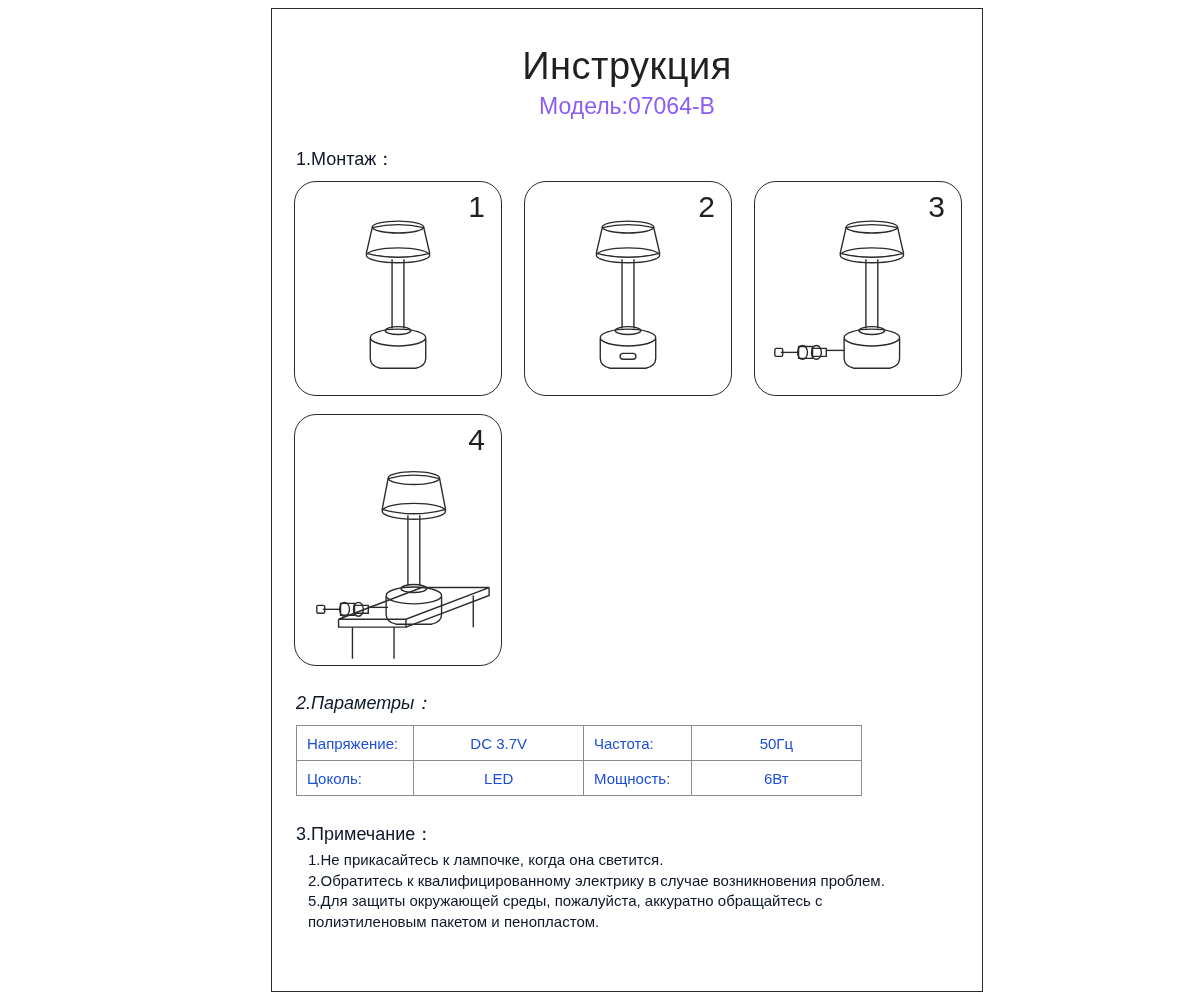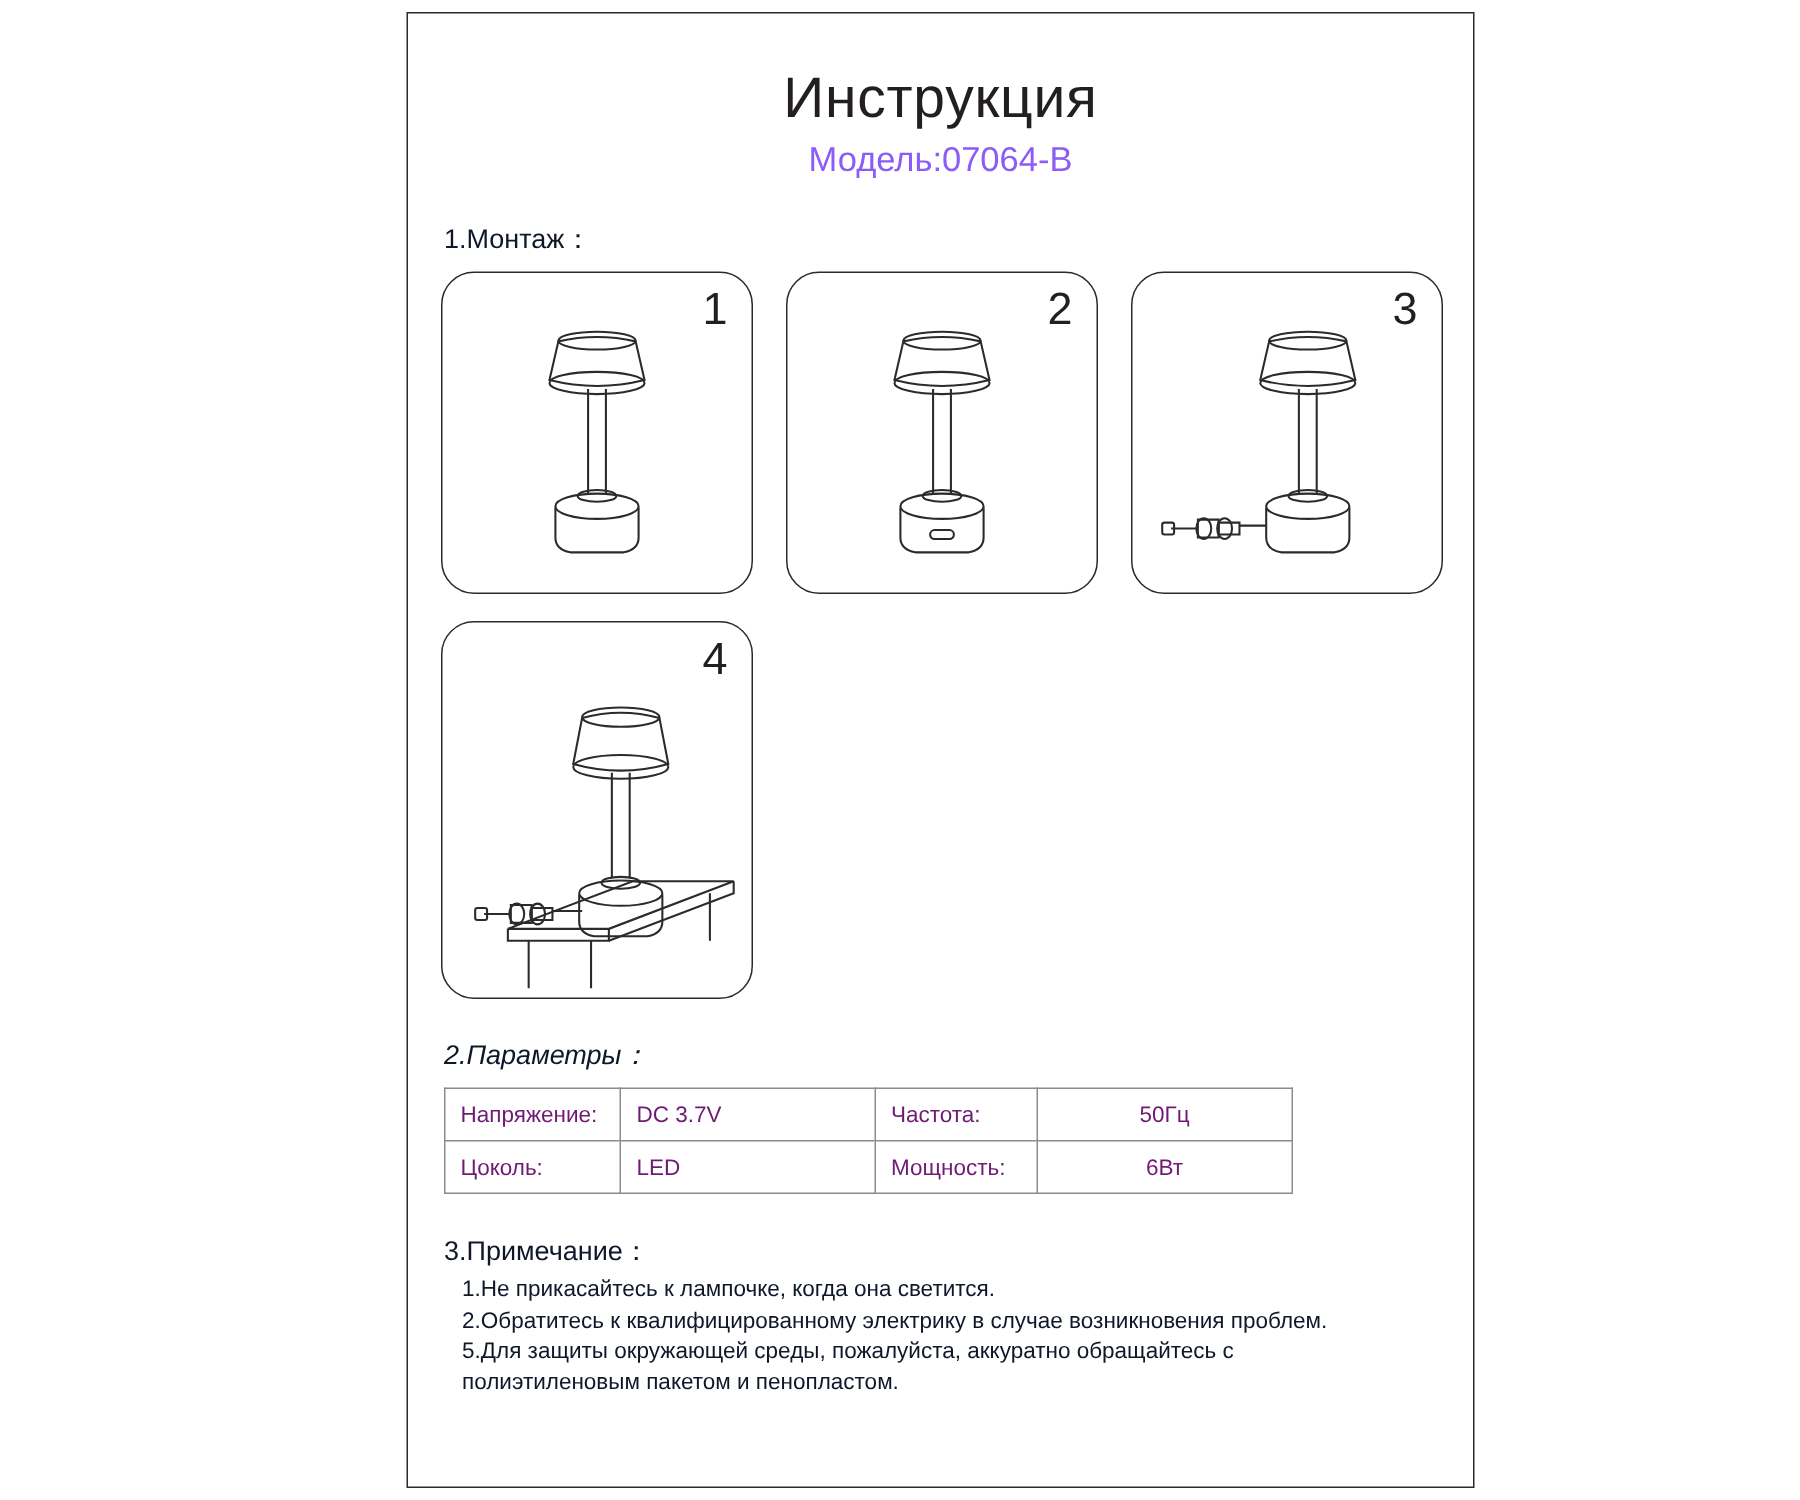--- a/index.html
+++ b/index.html
@@ -94,24 +94,24 @@
     left: 24px;
     top: 716px;
     width: 566px;
     border-collapse: collapse;
     font-size: 15px;
   }
   .param-table td {
     border: 1px solid #8c8c8c;
     height: 34px;
     padding: 0 10px;
-    color: #701a75;
+    color: #1d4ed8;
   }
   .param-table td.label { width: 98px; text-align: left; }
-  .param-table td.value { width: 185px; }
+  .param-table td.value { width: 185px; text-align: center; }
   .param-table td.label2 { width: 90px; text-align: left; }
   .param-table td.value2 { width: 185px; text-align: center; }
 
   .notes {
     position: absolute;
     left: 36px;
     top: 841px;
     width: 640px;
     font-size: 15px;
     line-height: 20.5px;

